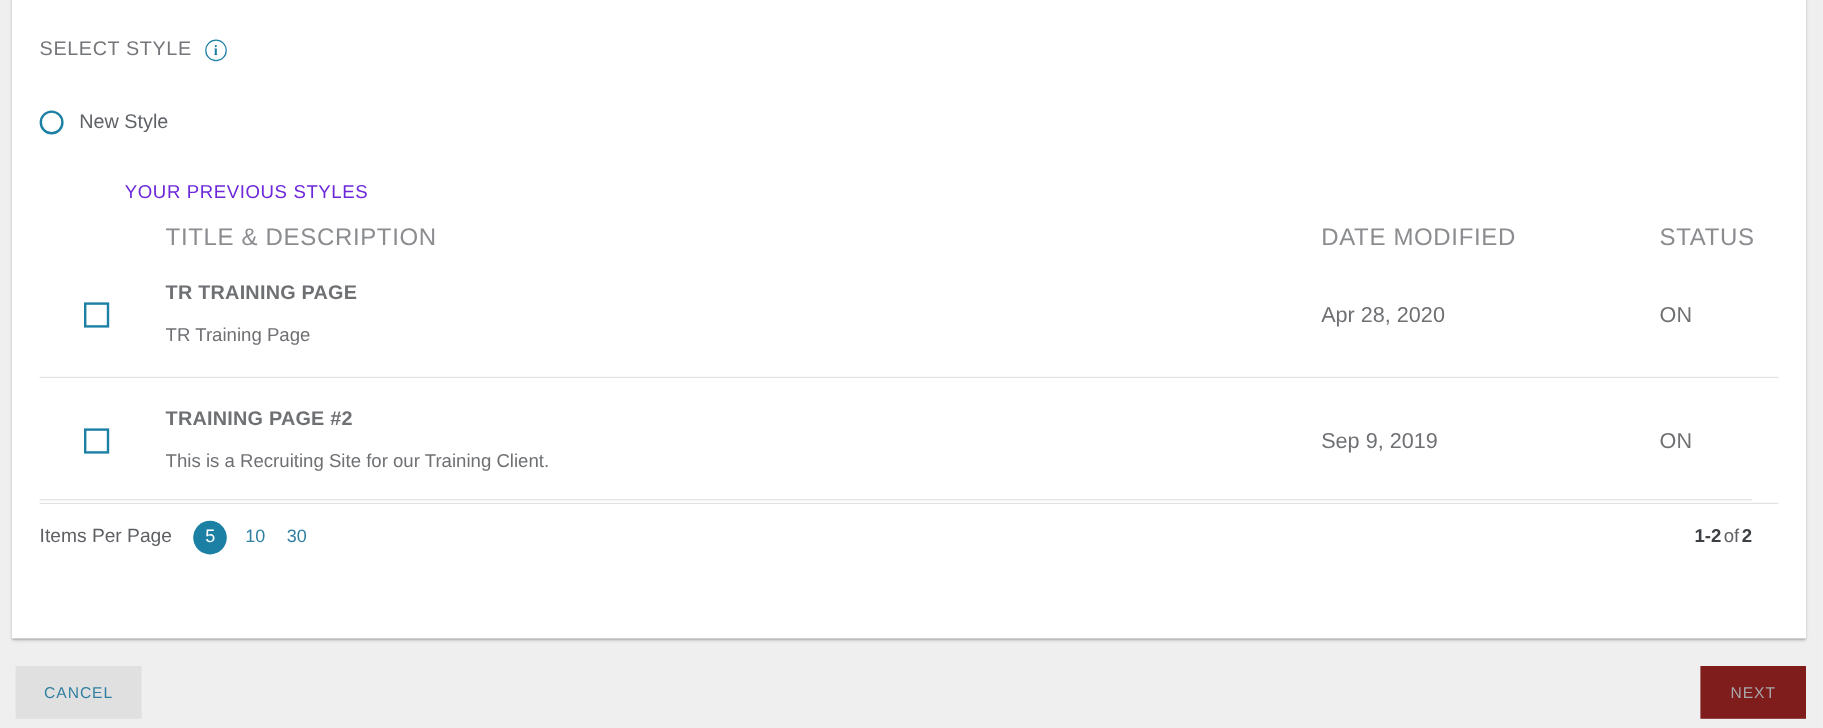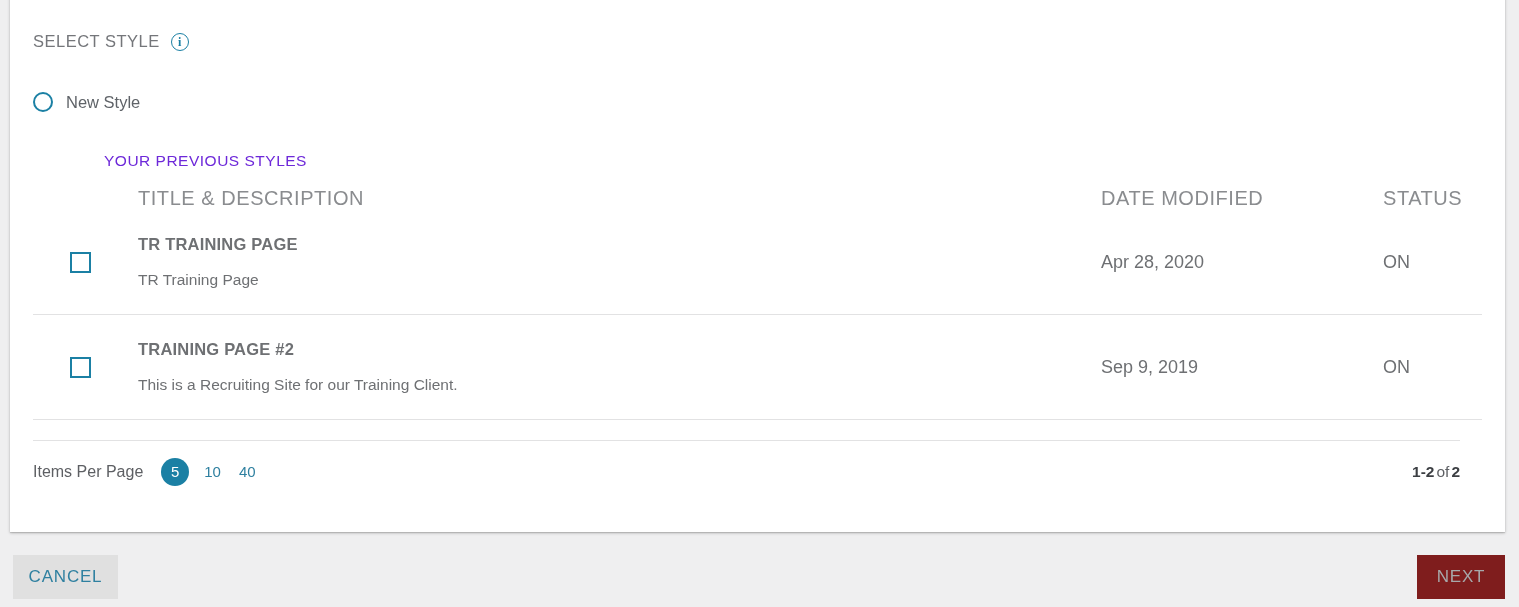--- a/index.html
+++ b/index.html
@@ -164,21 +164,21 @@
     font-size: 18px;
     color: #6e7073;
     white-space: nowrap;
   }
 
   
   .pagination {
     position: absolute;
     left: 23px;
     right: 45px;
-    top: 464px;
+    top: 440px;
     border-top: 1px solid #e2e2e3;
     height: 62px;
     display: flex;
     align-items: center;
     justify-content: space-between;
   }
   .ipp {
     display: flex;
     align-items: center;
     gap: 0;
@@ -219,21 +219,21 @@
   .footer {
     position: absolute;
     left: 0; right: 0;
     top: 555px;
     height: 52px;
   }
   .btn {
     position: absolute;
     border: none;
     font-family: "Liberation Sans", sans-serif;
-    font-size: 17px;
+    font-size: 13px;
     letter-spacing: 0.8px;
     height: 44px;
     cursor: pointer;
   }
   .btn-cancel {
     left: 13px;
     top: 0;
     width: 105px;
     background: #e0e0e0;
     color: #2f80a0;
@@ -302,21 +302,21 @@
           <div class="status-cell">ON</div>
         </div>
 
       </div>
 
       <div class="pagination">
         <div class="ipp">
           <span class="ipp-label">Items Per Page</span>
           <span class="ipp-opt active">5</span>
           <span class="ipp-opt">10</span>
-          <span class="ipp-opt">40</span>
+          <span class="ipp-opt">30</span>
         </div>
         <div class="range">
           <b>1-2</b><span class="of">of</span><b>2</b>
         </div>
       </div>
 
     </div>
   </div>
 
   <div class="footer">

